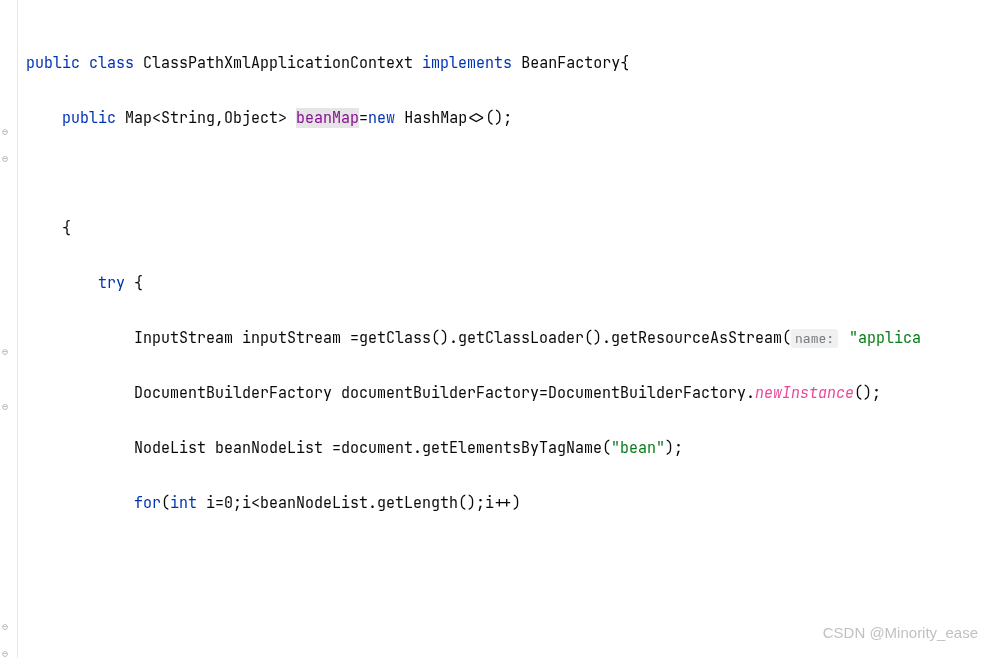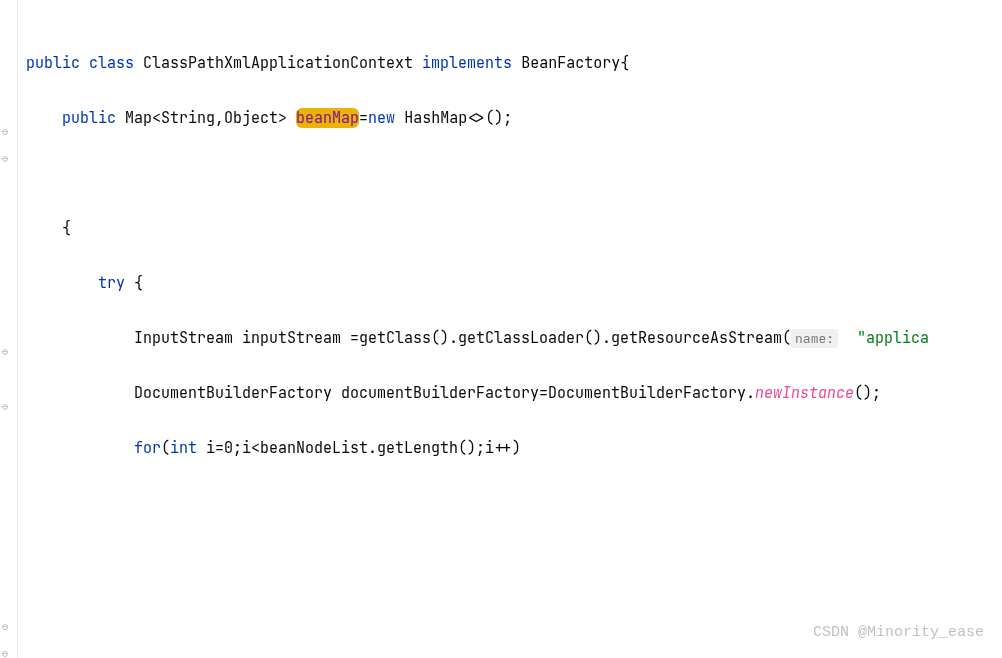--- a/index.html
+++ b/index.html
@@ -34,36 +34,36 @@
     .code-area {
       flex: 1;
       padding-left: 8px;
       padding-top: 22px;
       white-space: pre;
       position: relative;
     }
     .line { display: block; }
     .kw { color: #0033b3; }
     .str { color: #067d17; }
-    .field-highlight { background: #eab308; color: #871094; border-radius: 6px; }
+    .field-highlight { background: #e5e5e5; color: #871094; }
     .static-italic { color: #ec4899; font-style: italic; }
     .hint {
       background: #eef0f2;
       color: #7a7a7a;
       font-size: 13px;
       padding: 1px 4px;
       border-radius: 3px;
-      margin-right: 10px;
+      margin-right: 2px;
     }
     .watermark {
       position: absolute;
-      right: 18px;
+      right: 24px;
       bottom: 12px;
       color: rgba(140,140,140,0.55);
-      font-family: Liberation Mono, monospace;
+      font-family: Liberation Sans, sans-serif;
       font-size: 15px;
       pointer-events: none;
     }
   </style>
 </head>
 <body>
 
 <div class="editor">
   <div class="gutter">
     <span class="gutter-icon" style="top:118px;">⊖</span>
@@ -74,20 +74,21 @@
     <span class="gutter-icon" style="top:640px;">⊖</span>
   </div>
   <div class="code-area">
 <span class="line"><span class="kw">public</span> <span class="kw">class</span> <span>ClassPathXmlApplicationContext</span> <span class="kw">implements</span> <span>BeanFactory</span><span>{</span></span>
 <span class="line">    <span class="kw">public</span> <span>Map&lt;String,Object&gt;</span> <span class="field-highlight">beanMap</span><span>=</span><span class="kw">new</span> <span>HashMap&lt;&gt;();</span></span>
 <span class="line"> </span>
 <span class="line">    <span>{</span></span>
 <span class="line">        <span class="kw">try</span> <span>{</span></span>
 <span class="line">            <span>InputStream inputStream =getClass().getClassLoader().getResourceAsStream(</span><span class="hint">name:</span> <span class="str">"applica</span></span>
 <span class="line">            <span>DocumentBuilderFactory documentBuilderFactory=DocumentBuilderFactory.</span><span class="static-italic">newInstance</span><span>();</span></span>
+<span class="line">            <span>NodeList beanNodeList =document.getElementsByTagName(</span><span class="str">"bean"</span><span>);</span></span>
 <span class="line">            <span class="kw">for</span><span>(</span><span class="kw">int</span><span> i=</span><span>0</span><span>;i&lt;beanNodeList.getLength();i++)</span></span>
 
 
 
 
 
 
 
 
 

